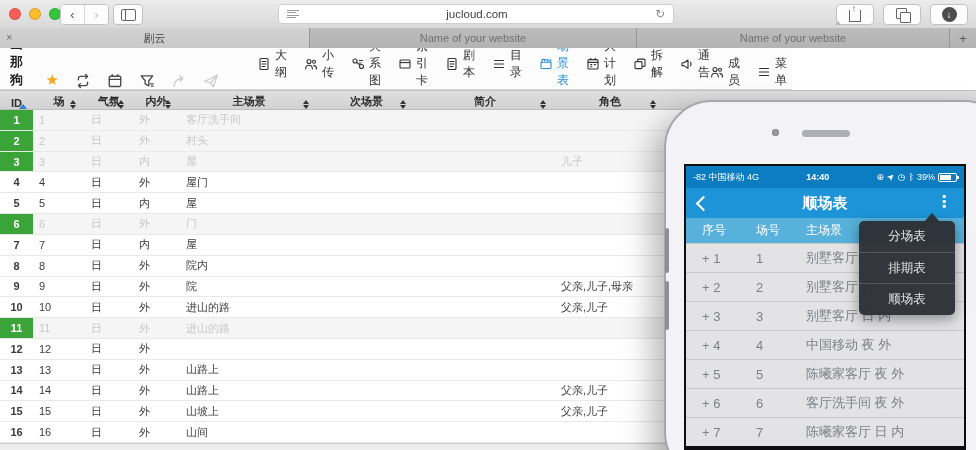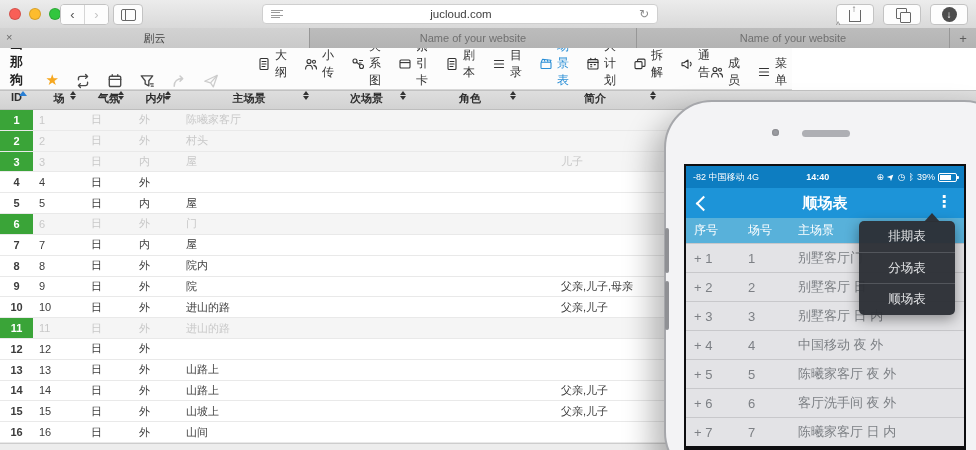--- a/index.html
+++ b/index.html
@@ -11,21 +11,21 @@
   .lights{position:absolute;left:9px;top:8px;display:flex;gap:8px}
   .light{width:12px;height:12px;border-radius:50%;border:1px solid rgba(0,0,0,.15);box-sizing:border-box}
   .l-red{background:#f95f57}.l-yel{background:#fdbc2e}.l-grn{background:#32c63e}
   .navgrp{position:absolute;left:60px;top:4px;display:flex;border:1px solid #c3c3c3;border-radius:4px;overflow:hidden;background:#fff}
   .navbtn{width:23px;height:19px;display:flex;align-items:center;justify-content:center;font-size:13px;color:#555;background:#fdfdfd}
   .navbtn+.navbtn{border-left:1px solid #d6d6d6;color:#c4c4c4}
   .sidebarbtn{position:absolute;left:113px;top:4px;width:28px;height:19px;border:1px solid #c3c3c3;border-radius:4px;
               background:#fdfdfd;display:flex;align-items:center;justify-content:center}
   .sb-ico{width:13px;height:10px;border:1.2px solid #666;border-radius:2px;position:relative}
   .sb-ico:before{content:'';position:absolute;left:3px;top:0;bottom:0;width:1.2px;background:#666}
-  .urlfield{position:absolute;left:262px;top:4px;width:396px;height:20px;background:#fff;border:1px solid #cfcfcf;
+  .urlfield{position:absolute;left:278px;top:4px;width:396px;height:20px;background:#fff;border:1px solid #cfcfcf;
             border-radius:4px;display:flex;align-items:center;box-sizing:border-box;padding:0 8px}
   .reader{width:12px;height:9px;display:flex;flex-direction:column;justify-content:space-between}
   .reader i{display:block;height:1.4px;background:#9a9a9a}
   .reader i:nth-child(1){width:12px}.reader i:nth-child(2){width:9px}.reader i:nth-child(3){width:12px}.reader i:nth-child(4){width:9px}
   .urltext{flex:1;text-align:center;font-size:11.5px;color:#3f3f3f}
   .reload{color:#8a8a8a;font-size:12px}
   .rbtns{position:absolute;right:8px;top:4px;display:flex;gap:9px}
   .rbtn{width:36px;height:19px;border:1px solid #c3c3c3;border-radius:4px;background:#fdfdfd;
         display:flex;align-items:center;justify-content:center;color:#555}
   .share-ico{width:10px;height:11px;border:1.2px solid #666;border-top:none;position:relative;margin-top:3px}
@@ -51,21 +51,21 @@
   .tool-ico.dis{color:#cccccc}
   .tool-ico svg{width:16px;height:16px}
   .navitems{display:flex;align-items:center;margin-left:38px;gap:17px}
   .navitem{display:flex;align-items:center;gap:4px;font-size:12px;color:#333}
   .navitem svg{width:14px;height:14px}
   .navitem.active{color:#2b8fd6}
   .rightitems{margin-left:auto;display:flex;align-items:center;gap:17px}
   
   .thead{position:absolute;left:0;top:90px;width:976px;height:20px;background:linear-gradient(#dedede,#d2d2d2);
          border-top:1px solid #c2c2c2;border-bottom:1px solid #bdbdbd;box-sizing:border-box;display:flex;z-index:1}
-  .th{position:relative;display:flex;align-items:flex-start;justify-content:center;font-size:11px;font-weight:bold;color:#2e2e2e}
+  .th{position:relative;display:flex;align-items:flex-end;justify-content:center;font-size:11px;font-weight:bold;color:#2e2e2e}
   .tbody{position:absolute;left:0;top:110px;width:976px;height:333px;display:flex;flex-direction:column;z-index:1}
   .trow{flex:1;display:flex;border-bottom:1px solid #e9e9e9;background:#fff;font-size:11px;color:#3c3c3c;align-items:stretch}
   .trow.dim{background:#f5f5f5;color:#c8c8c8}
   .cell{display:flex;align-items:center;padding-left:6px;box-sizing:border-box;overflow:hidden;white-space:nowrap}
   .c0{width:33px;justify-content:center;padding-left:0;font-weight:bold}
   .c1{width:52px}.c2{width:48px}.c3{width:47px}.c4{width:138px}.c5{width:97px}.c6{width:140px}.c7{width:110px}.c8{flex:1}
   .idgreen{background:#3aa438;color:#fff}
   .sorts{position:absolute;right:9px;display:flex;flex-direction:column;gap:1px}
   .sorts i{display:block;width:0;height:0;border-left:3.5px solid transparent;border-right:3.5px solid transparent}
   .sorts .up{border-bottom:4px solid #333}
@@ -83,21 +83,21 @@
   .ph-status{height:22px;background:#0d7dc1;color:#fff;display:flex;align-items:center;font-size:9px;padding:0 7px;justify-content:space-between}
   .ph-st-right{display:flex;align-items:center;gap:3px;font-size:9px}
   .batt{width:19px;height:9px;border:1px solid #fff;border-radius:2px;position:relative;box-sizing:border-box}
   .batt i{position:absolute;left:1px;top:1px;bottom:1px;width:11px;background:#fff}
   .batt:after{content:'';position:absolute;right:-3px;top:2px;width:2px;height:3px;background:#fff;border-radius:0 1px 1px 0}
   .ph-nav{height:30px;background:#1d94d8;color:#fff;display:flex;align-items:center;position:relative}
   .ph-back{position:absolute;left:12px;top:10px;width:9px;height:9px;border-left:2px solid #fff;border-bottom:2px solid #fff;transform:rotate(45deg)}
   .ph-title{flex:1;text-align:center;font-size:15px;font-weight:bold}
   .ph-dots{position:absolute;right:12px;top:4px;font-size:16px;font-weight:bold;color:#fff}
   .ph-thead{height:25px;background:#58b1da;color:#fff;display:flex;align-items:center;font-size:12px}
-  .ph-c0{width:54px;padding-left:8px;box-sizing:content-box}
+  .ph-c0{width:54px;padding-left:16px;box-sizing:content-box}
   .ph-c1{width:50px}
   .ph-c2{flex:1}
   .ph-rows{display:flex;flex-direction:column}
   .ph-row{height:29px;box-sizing:border-box;background:#e3e3e6;border-top:1px solid #c8c8cb;display:flex;align-items:center;
           font-size:13px;color:#7d8085}
   
   .ph-menu{position:absolute;left:859px;top:221px;width:96px;height:94px;background:rgba(44,47,53,.96);border-radius:5px;
            z-index:20;display:flex;flex-direction:column;box-shadow:0 4px 14px rgba(0,0,0,.4)}
   .ph-menu:before{content:'';position:absolute;top:-8px;left:65px;border:8px solid transparent;border-top:none;border-bottom:9px solid rgba(44,47,53,.96)}
   .ph-mi{flex:1;display:flex;align-items:center;justify-content:center;font-size:12.5px;color:#e4e5e7}
@@ -342,43 +342,43 @@
         <i class="dn"></i>
       </span>
     </div>
     <div class="th c5">
       <span>次场景</span>
       <span class="sorts">
         <i class="up"></i>
         <i class="dn"></i>
       </span>
     </div>
+    <div class="th c6">
+      <span>简介</span>
+      <span class="sorts">
+        <i class="up"></i>
+        <i class="dn"></i>
+      </span>
+    </div>
     <div class="th c7">
       <span>角色</span>
       <span class="sorts">
         <i class="up"></i>
         <i class="dn"></i>
       </span>
     </div>
-    <div class="th c6">
-      <span>简介</span>
-      <span class="sorts">
-        <i class="up"></i>
-        <i class="dn"></i>
-      </span>
-    </div>
     <div class="th c8"></div>
   </div>
 <div class="tbody" id="tbody">
     <div class="trow dim">
       <div class="cell c0 idgreen">1</div>
       <div class="cell c1">1</div>
       <div class="cell c2">日</div>
       <div class="cell c3">外</div>
-      <div class="cell c4">陈曦家客厅</div>
+      <div class="cell c4">客厅洗手间</div>
       <div class="cell c5"></div>
       <div class="cell c6"></div>
       <div class="cell c7"></div>
       <div class="cell c8"></div>
     </div>
     <div class="trow dim">
       <div class="cell c0 idgreen">2</div>
       <div class="cell c1">2</div>
       <div class="cell c2">日</div>
       <div class="cell c3">外</div>
@@ -397,20 +397,21 @@
       <div class="cell c5"></div>
       <div class="cell c6"></div>
       <div class="cell c7">儿子</div>
       <div class="cell c8"></div>
     </div>
     <div class="trow">
       <div class="cell c0">4</div>
       <div class="cell c1">4</div>
       <div class="cell c2">日</div>
       <div class="cell c3">外</div>
+      <div class="cell c4">屋门</div>
       <div class="cell c5"></div>
       <div class="cell c6"></div>
       <div class="cell c7"></div>
       <div class="cell c8"></div>
     </div>
     <div class="trow">
       <div class="cell c0">5</div>
       <div class="cell c1">5</div>
       <div class="cell c2">日</div>
       <div class="cell c3">内</div>
@@ -607,16 +608,16 @@
         <div class="ph-row">
           <span class="ph-c0">+ 7</span>
           <span class="ph-c1">7</span>
           <span class="ph-c2">陈曦家客厅 日 内</span>
         </div>
       </div>
   </div>
 </div>
 
 <div class="ph-menu" id="ph-menu">
+    <div class="ph-mi">分场表</div>
     <div class="ph-mi">排期表</div>
-    <div class="ph-mi">分场表</div>
     <div class="ph-mi">顺场表</div>
   </div>
 
 </body></html>

